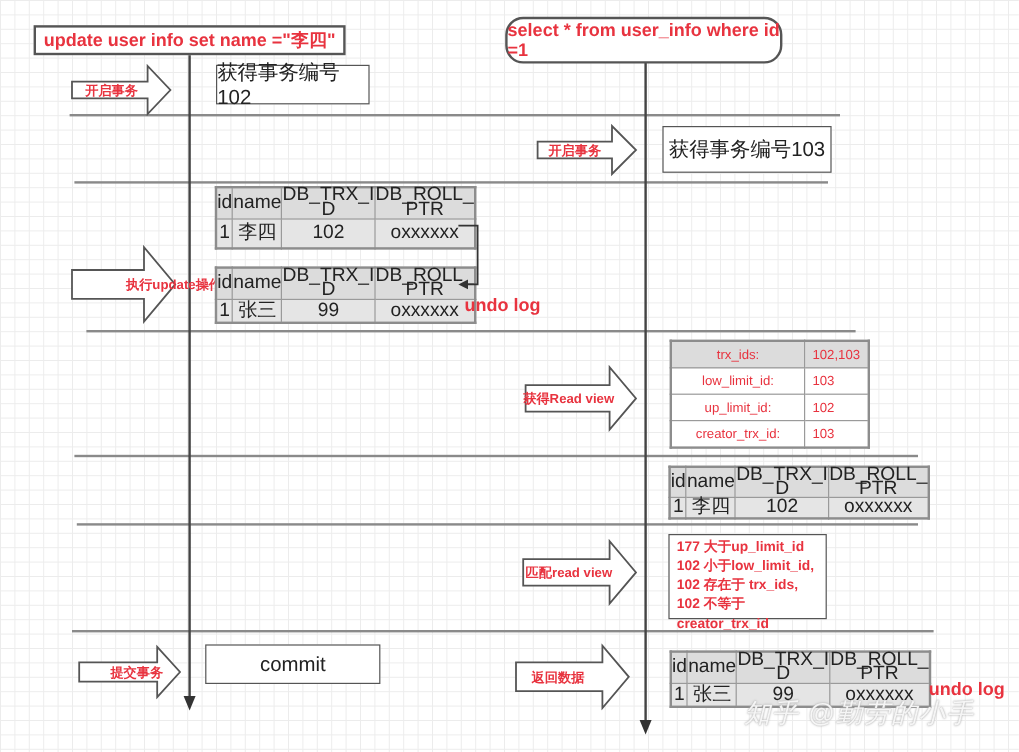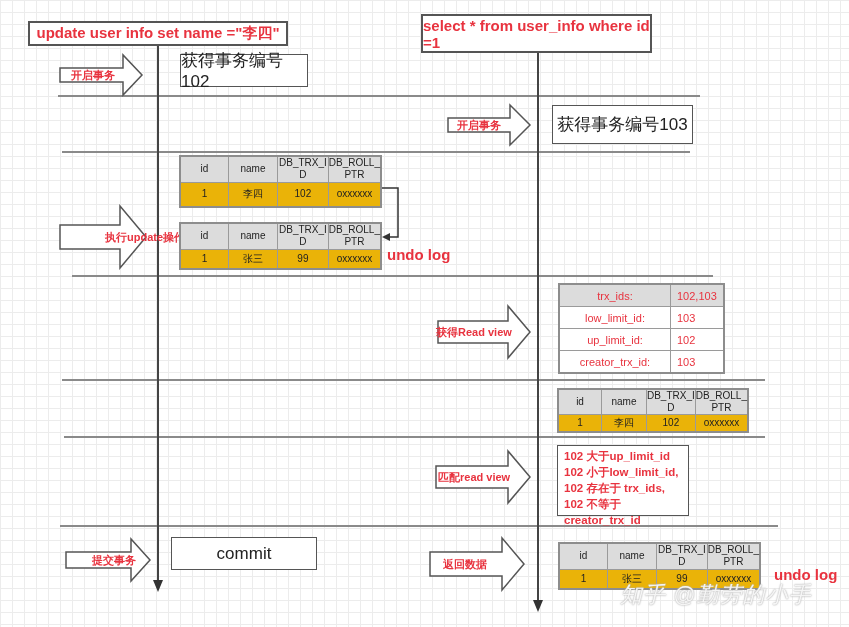--- a/index.html
+++ b/index.html
@@ -26,22 +26,22 @@
     position:absolute; border:1.5px solid #555; background:#fff; box-sizing:border-box;
     display:flex; align-items:center; justify-content:center; font-size:17px; color:#222;
   }
   .arrow { position:absolute; }
   .arrow svg { position:absolute; left:0; top:0; }
   .arrow-label {
     position:absolute; color:#e8333f; font-size:11px; font-weight:bold;
     white-space:nowrap; text-align:center;
   }
   table.rec {
-    position:absolute; border-collapse:collapse; font-size:10px; color:#222;
-    background:#eab308; border:2px solid #8d8d8d;
+    position:absolute; border-collapse:collapse; font-size:16px; color:#222;
+    background:#e5e5e5; border:2px solid #8d8d8d;
   }
   table.rec th, table.rec td {
     border:1px solid #9a9a9a; text-align:center; padding:0; line-height:12px;
   }
   table.rec th { background:#dcdcdc; font-weight:normal; }
   .undo-label { position:absolute; color:#e8333f; font-size:15px; font-weight:bold; }
   table.rv {
     position:absolute; border-collapse:collapse; font-size:11px; color:#e8333f;
     border:2px solid #8d8d8d; background:#fff;
   }
@@ -65,21 +65,21 @@
 <div class="hline" style="left:62px;top:379px;width:703px;"></div>
 <div class="hline" style="left:64px;top:436px;width:701px;"></div>
 <div class="hline" style="left:60px;top:525px;width:718px;"></div>
 
 <div class="vline" style="left:157px;top:45px;height:538px;"></div>
 <div class="vline-arrow" style="left:153px;top:580px;"></div>
 <div class="vline" style="left:537px;top:52px;height:550px;"></div>
 <div class="vline-arrow" style="left:533px;top:600px;"></div>
 
 <div class="title-box" style="left:28px;top:21px;width:260px;height:25px;">update user info set name ="李四"</div>
-<div class="title-box" style="left:421px;top:14px;width:231px;height:39px;">select * from user_info where id =1</div>
+<div class="title-box" style="left:421px;top:14px;width:231px;height:39px;border-radius:15px;">select * from user_info where id =1</div>
 
 <div class="arrow" style="left:58px;top:53px;width:86px;height:44px;">
   <svg width="86" height="44">
       <polygon points="2,15 65,15 65,2 84,22 65,42 65,29 2,29" fill="#fff" stroke="#555" stroke-width="1.5"></polygon>
     </svg>
   <div class="arrow-label" style="left:6px;top:15px;width:58px;">开启事务</div>
 </div>
 <div class="plain-box" style="left:180px;top:54px;width:128px;height:33px;">获得事务编号102</div>
 
 <div class="arrow" style="left:446px;top:103px;width:86px;height:44px;">
@@ -182,21 +182,21 @@
 </tbody>
   </table>
 
 <div class="arrow" style="left:434px;top:449px;width:98px;height:56px;">
   <svg width="98" height="56">
       <polygon points="2,17 74,17 74,2 96,28 74,54 74,39 2,39" fill="#fff" stroke="#555" stroke-width="1.5"></polygon>
     </svg>
   <div class="arrow-label" style="left:4px;top:21px;width:72px;">匹配read view</div>
 </div>
 <div class="match-box" style="left:557px;top:445px;width:132px;height:71px;">
-  <div>102 大于up_limit_id</div>
+  <div>177 大于up_limit_id</div>
   <div>102 小于low_limit_id,</div>
   <div>102 存在于  trx_ids,</div>
   <div>102 不等于creator_trx_id</div>
 </div>
 
 <div class="arrow" style="left:64px;top:537px;width:88px;height:46px;">
   <svg width="88" height="46">
       <polygon points="2,15 67,15 67,2 86,23 67,44 67,31 2,31" fill="#fff" stroke="#555" stroke-width="1.5"></polygon>
     </svg>
   <div class="arrow-label" style="left:14px;top:16px;width:58px;text-align:right;">提交事务</div>

